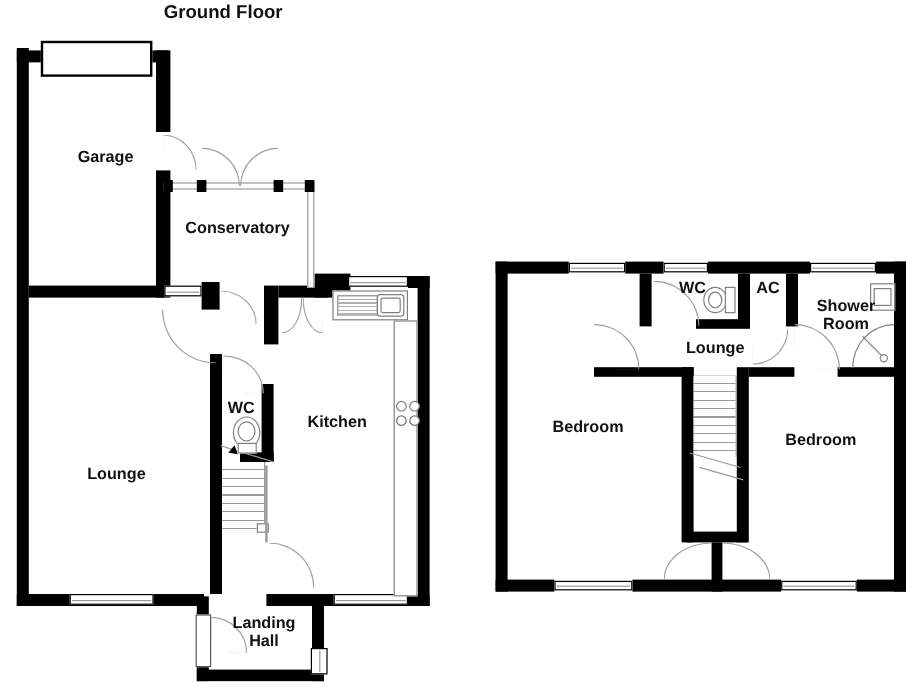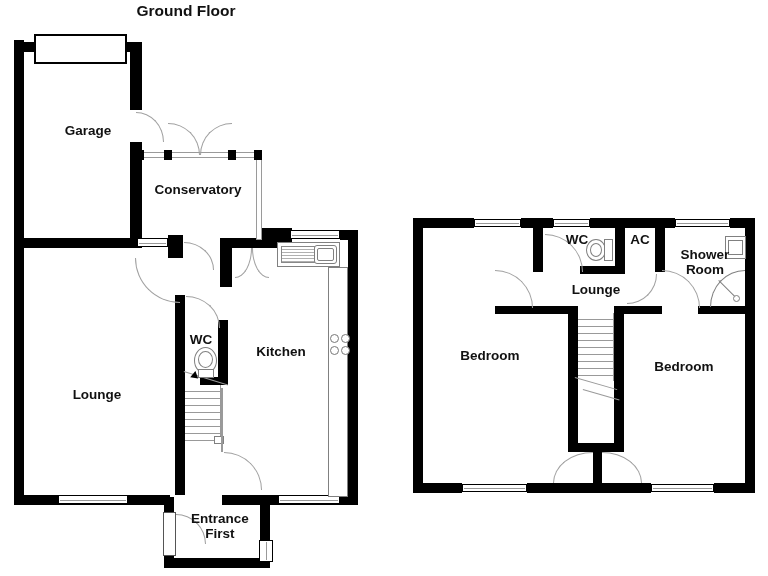--- a/index.html
+++ b/index.html
@@ -110,21 +110,21 @@
 
   <span class="ell" style="left:194px;top:347px;width:23px;height:27px;"></span>
   <span class="ell" style="left:198px;top:351px;width:15px;height:17px;"></span>
   <span class="box" style="left:198px;top:369px;width:16px;height:9px;"></span>
 
   <div class="lbl" style="left:48px;top:123px;width:80px;">Garage</div>
   <div class="lbl" style="left:143px;top:182px;width:110px;">Conservatory</div>
   <div class="lbl" style="left:55px;top:343px;width:84px;margin-top:44px;">Lounge</div>
   <div class="lbl" style="left:183px;top:332px;width:36px;">WC</div>
   <div class="lbl" style="left:239px;top:344px;width:84px;">Kitchen</div>
-  <div class="lbl" style="left:180px;top:511px;width:80px;">Entrance First</div>
+  <div class="lbl" style="left:180px;top:511px;width:80px;">Landing Hall</div>
 
   <span class="w" style="left:413px;top:218px;width:10px;height:275px;"></span>
   <span class="w" style="left:413px;top:218px;width:61px;height:10px;"></span>
   <span class="w" style="left:521px;top:218px;width:32px;height:10px;"></span>
   <span class="w" style="left:590px;top:218px;width:85px;height:10px;"></span>
   <span class="w" style="left:730px;top:218px;width:25px;height:10px;"></span>
   <span class="w" style="left:745px;top:218px;width:10px;height:275px;"></span>
   <span class="w" style="left:413px;top:483px;width:49px;height:10px;"></span>
   <span class="w" style="left:527px;top:483px;width:124px;height:10px;"></span>
   <span class="w" style="left:714px;top:483px;width:41px;height:10px;"></span>

